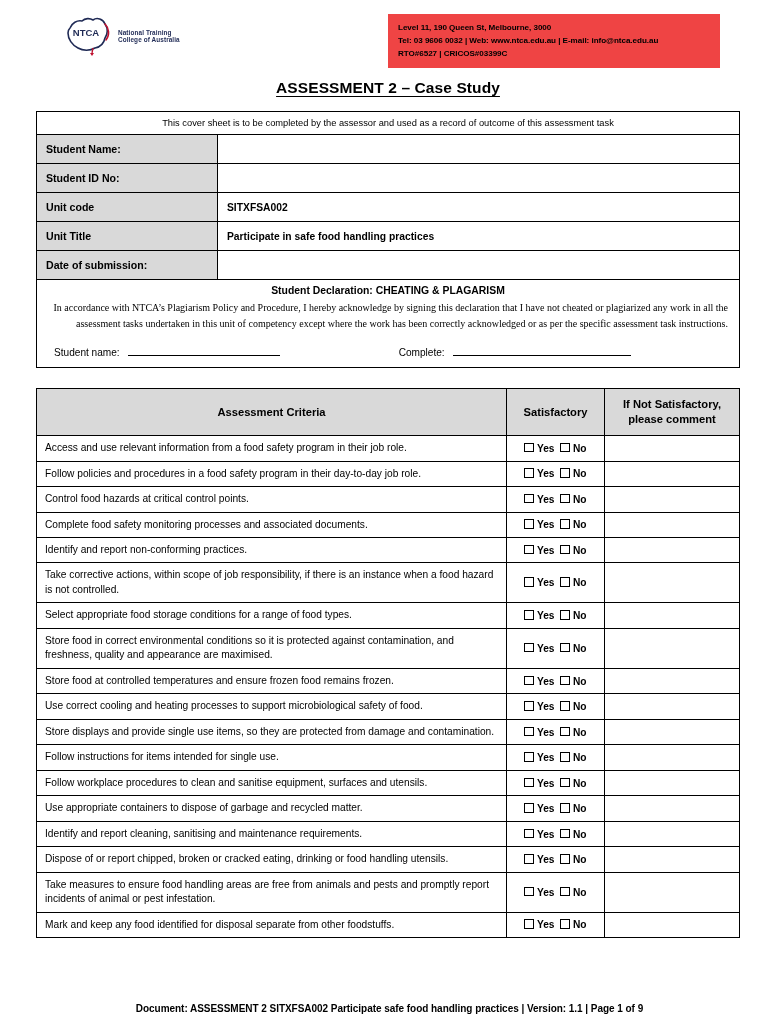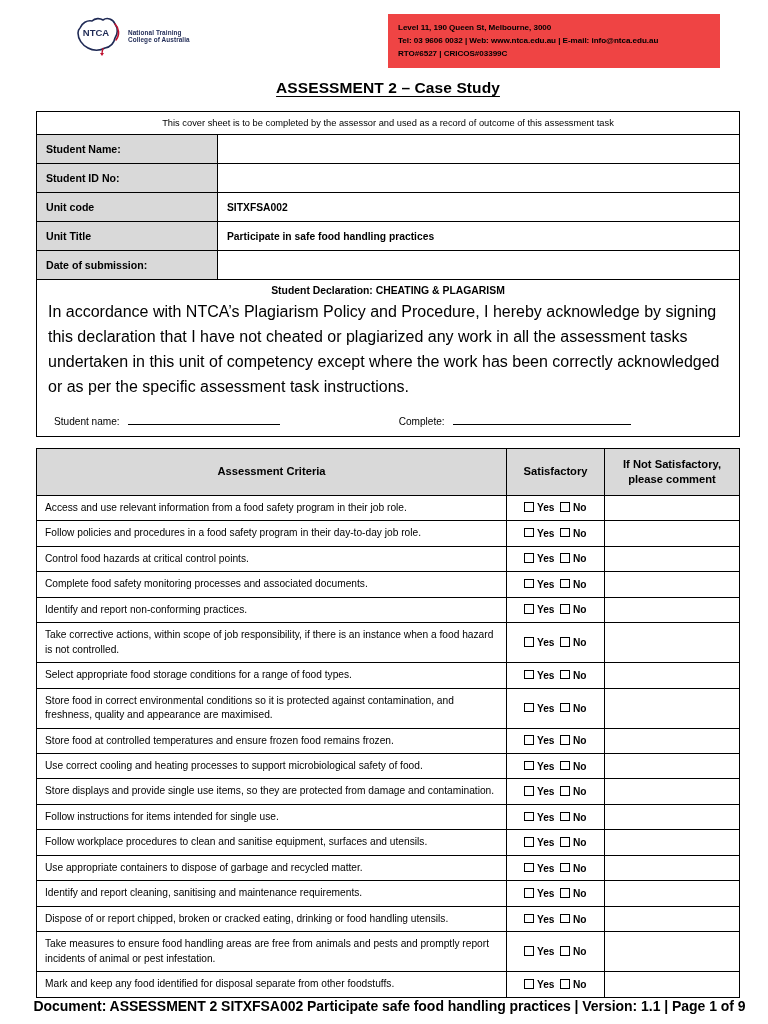--- a/index.html
+++ b/index.html
@@ -22,21 +22,21 @@
     box-sizing: border-box;
   }
 
   
   .letterhead {
     position: relative;
     height: 70px;
   }
   .logo-wrap {
     position: absolute;
-    left: 70px;
+    left: 60px;
     top: 14px;
     display: flex;
     align-items: center;
   }
   .logo-mark {
     width: 58px;
     height: 44px;
     position: relative;
   }
   .logo-text {
@@ -113,42 +113,43 @@
 
   
   .decl-cell { padding: 5px 11px 9px 11px; }
   .decl-title {
     text-align: center;
     font-size: 10.4px;
     font-weight: bold;
     margin-bottom: 4px;
   }
   .decl-body {
-    font-size: 16px;
+    font-size: 10px;
     line-height: 1.56;
-    text-align: left;
+    text-align: right;
+    font-family: Liberation Serif, serif;
   }
   .sig-row {
     display: flex;
     margin-top: 16px;
     font-size: 10.1px;
   }
   .sig-group { display: flex; align-items: baseline; }
   .sig-group.first { margin-left: 6px; }
   .sig-group.second { margin-left: 119px; }
   .sig-line {
     display: inline-block;
     border-bottom: 1.4px solid #000;
     margin-left: 8px;
   }
   .sig-line.a { width: 152px; }
   .sig-line.b { width: 178px; }
 
   
-  .criteria { margin-top: 11px; }
+  .criteria { margin-top: 20px; }
   .criteria th {
     background: #d9d9d9;
     font-size: 11.2px;
     font-weight: bold;
     padding: 8px 4px;
     line-height: 1.33;
   }
   .criteria td.crit {
     font-size: 10.2px;
     padding: 5px 6px 5px 8px;
@@ -173,21 +174,21 @@
   }
   .chk.second { margin-left: 6px; }
 
   
   .footer {
     position: absolute;
     left: 0;
     right: 0;
     bottom: 10px;
     text-align: center;
-    font-size: 14px;
+    font-size: 10px;
     font-weight: bold;
     letter-spacing: -0.04px;
     padding-left: 11px;
   }
 </style>
 </head>
 <body>
 
 <div class="page">
 

